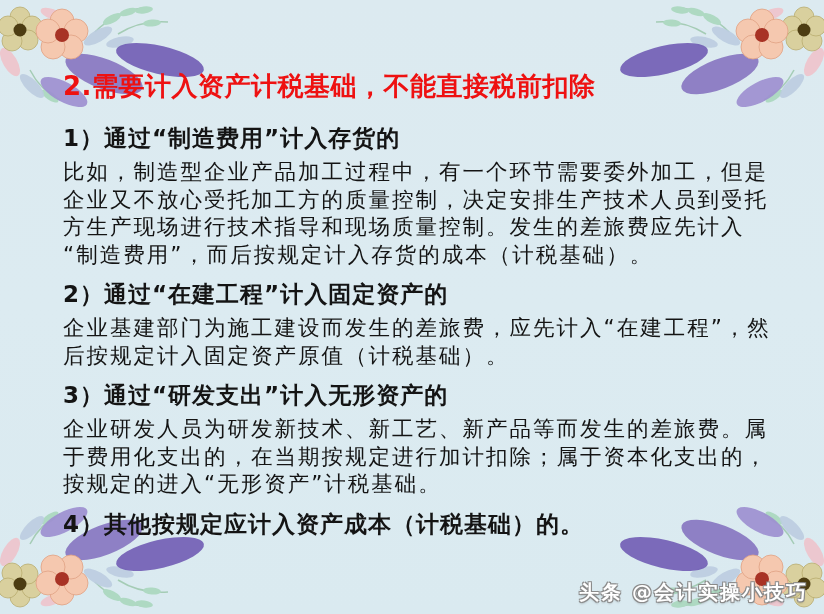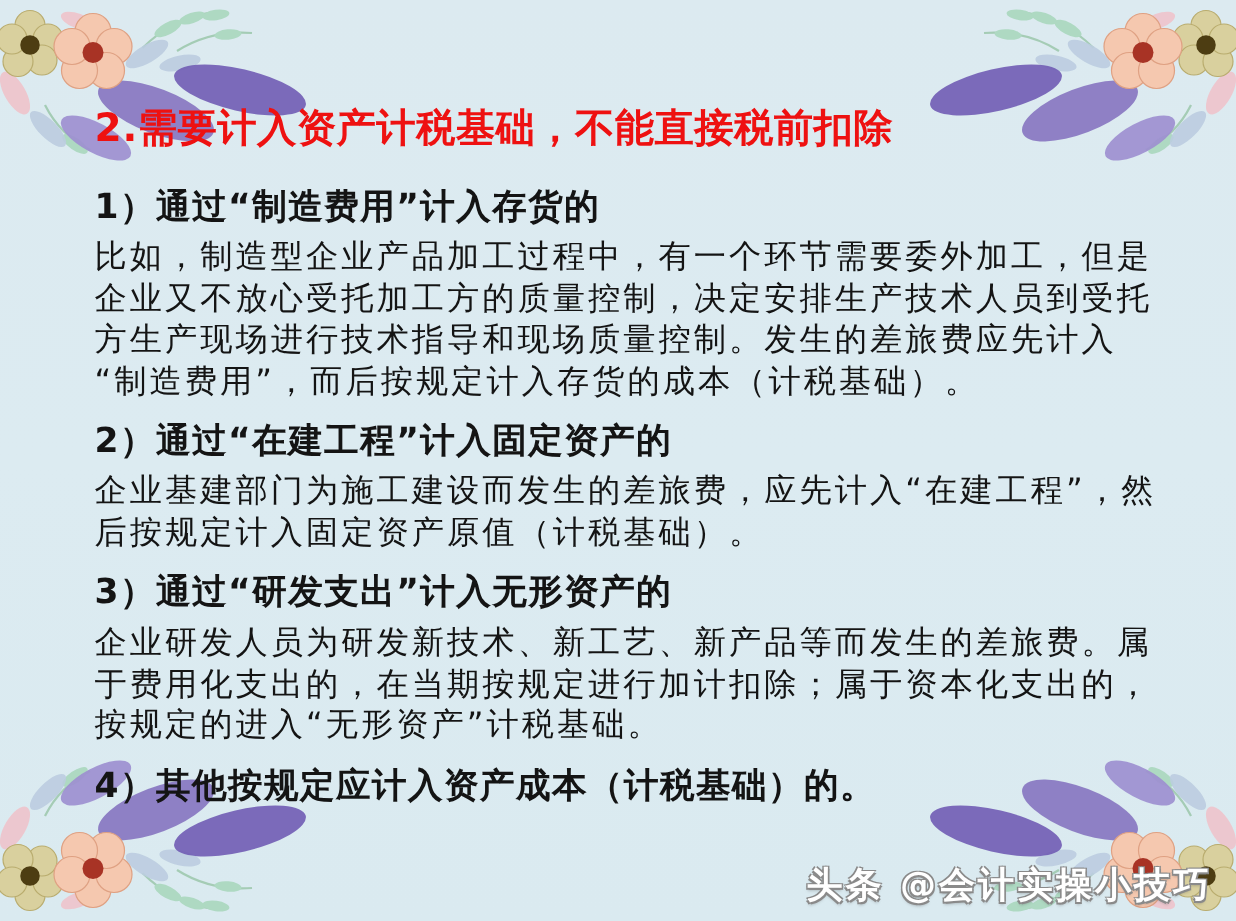--- a/index.html
+++ b/index.html
@@ -49,21 +49,21 @@
   .sec-body {
     margin: 0 0 10px 0;
     font-size: 21.5px; line-height: 27.5px;
     letter-spacing: 2px;
     white-space: pre-line;
   }
   
   .watermark {
     position: absolute;
     right: 16px; bottom: 8px;
-    font-size: 24px;
+    font-size: 20px;
     font-weight: bold;
     letter-spacing: 2px;
     color: #ffffff;
     text-shadow:
       -1px -1px 0 #8a8a8a, 1px -1px 0 #8a8a8a,
       -1px  1px 0 #8a8a8a, 1px  1px 0 #8a8a8a,
        0    2px 2px rgba(90,90,90,.35);
   }
 </style>
 </head>

